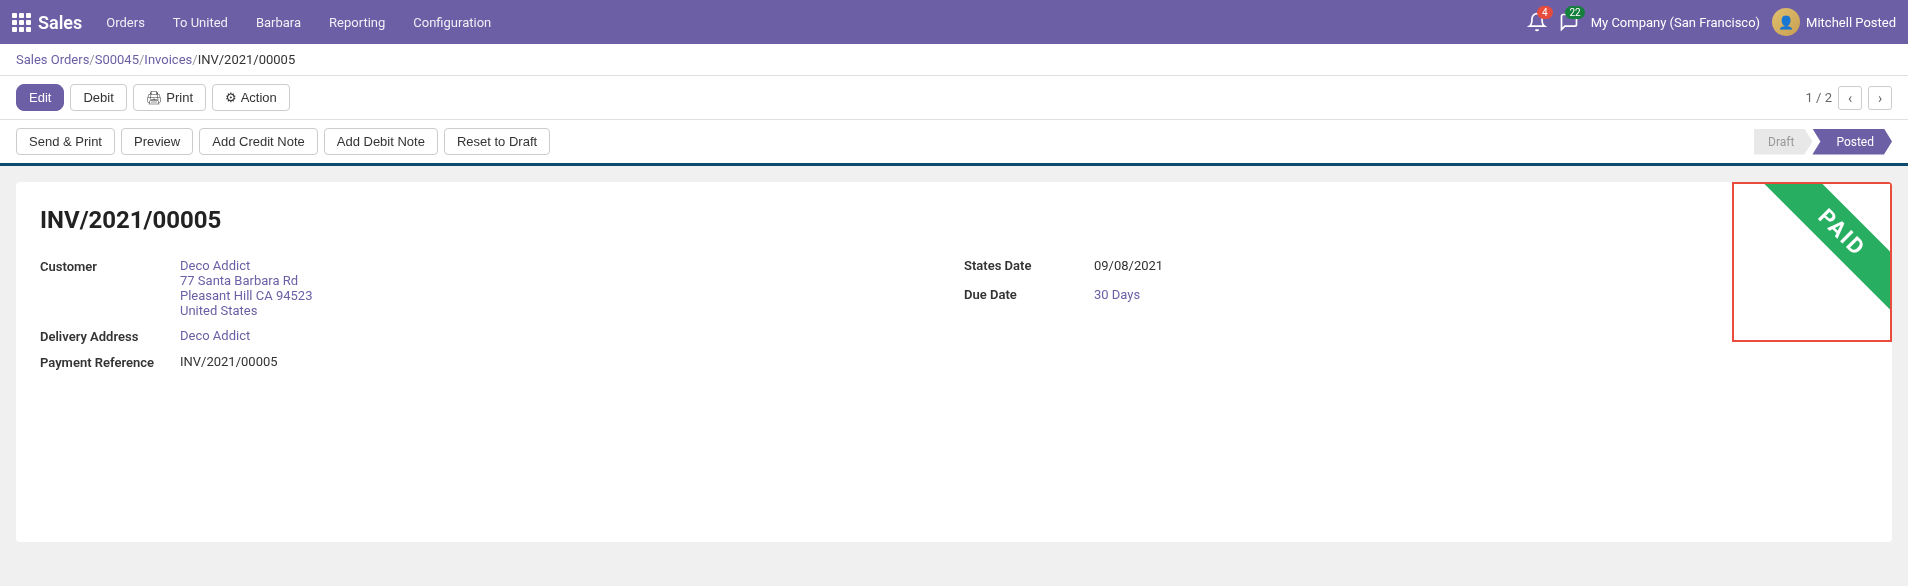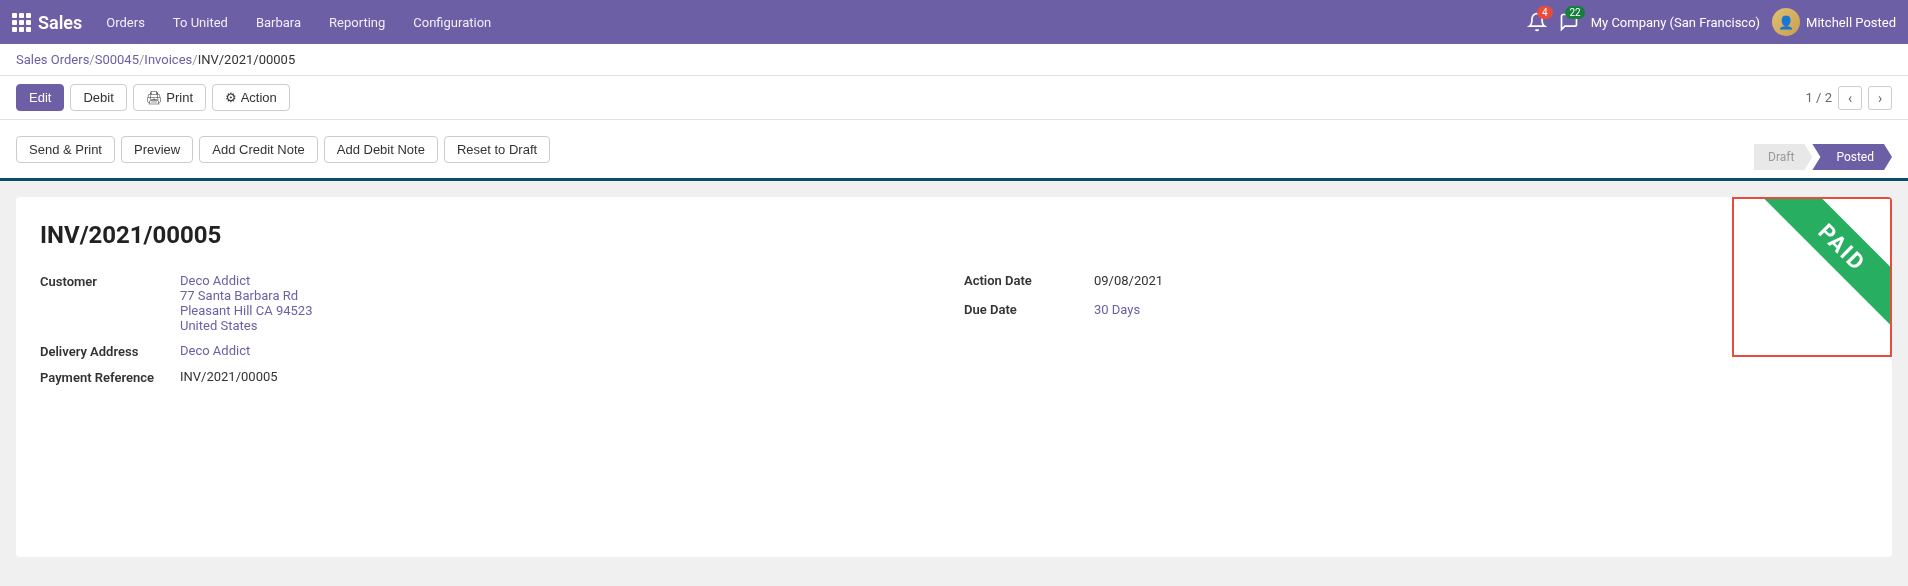--- a/index.html
+++ b/index.html
@@ -131,20 +131,21 @@
       background: white;
       color: #333;
       display: flex;
       align-items: center;
       gap: 4px;
     }
     .btn-primary {
       background: #6c5fa6;
       color: white;
       border-color: #6c5fa6;
+      border-radius: 8px;
     }
 
     .toolbar-right {
       margin-left: auto;
       display: flex;
       align-items: center;
       gap: 6px;
       color: #666;
       font-size: 13px;
     }
@@ -171,21 +172,20 @@
     .action-bar-right {
       margin-left: auto;
       display: flex;
       align-items: center;
     }
 
     
     .status-bar {
       display: flex;
       align-items: center;
-      margin-top: 16px;
     }
     .status-step {
       padding: 6px 18px 6px 24px;
       font-size: 12px;
       color: #999;
       background: #e8e8e8;
       position: relative;
       clip-path: polygon(0 0, calc(100% - 8px) 0, 100% 50%, calc(100% - 8px) 100%, 0 100%, 8px 50%);
       cursor: pointer;
     }
@@ -420,21 +420,21 @@
         </div>
 
         <div class="field-row">
           <div class="field-label">Payment Reference</div>
           <div class="field-value">INV/2021/00005</div>
         </div>
       </div>
 
       <div class="invoice-right">
         <div class="field-row-date">
-          <div class="field-label-date">Action Date</div>
+          <div class="field-label-date">States Date</div>
           <div class="field-value">09/08/2021</div>
         </div>
         <div class="field-row-date">
           <div class="field-label-date">Due Date</div>
           <div class="field-value">
             <a class="field-link">30 Days</a>
           </div>
         </div>
       </div>
     </div>

